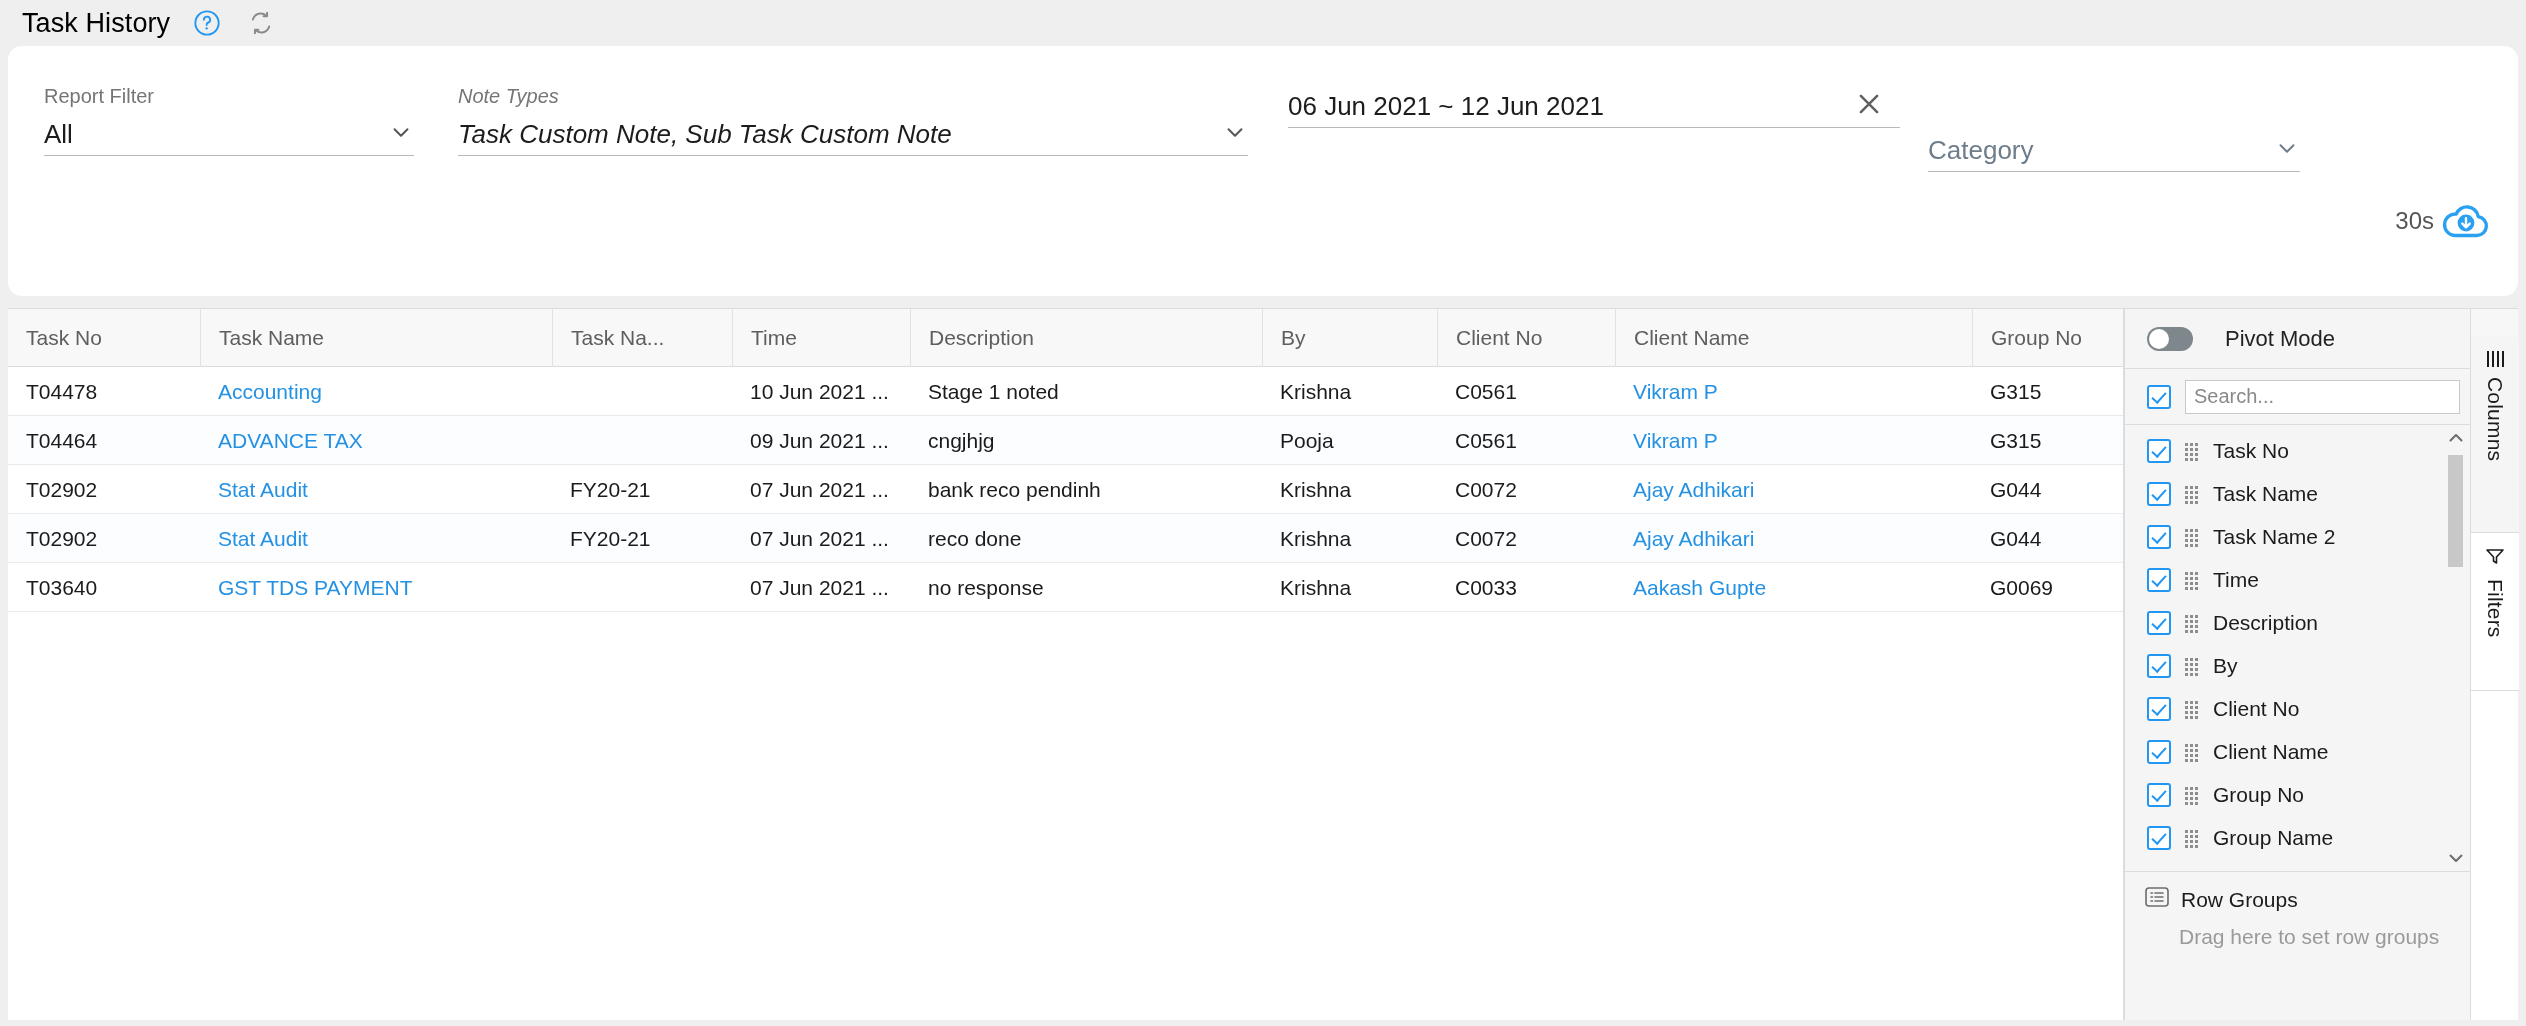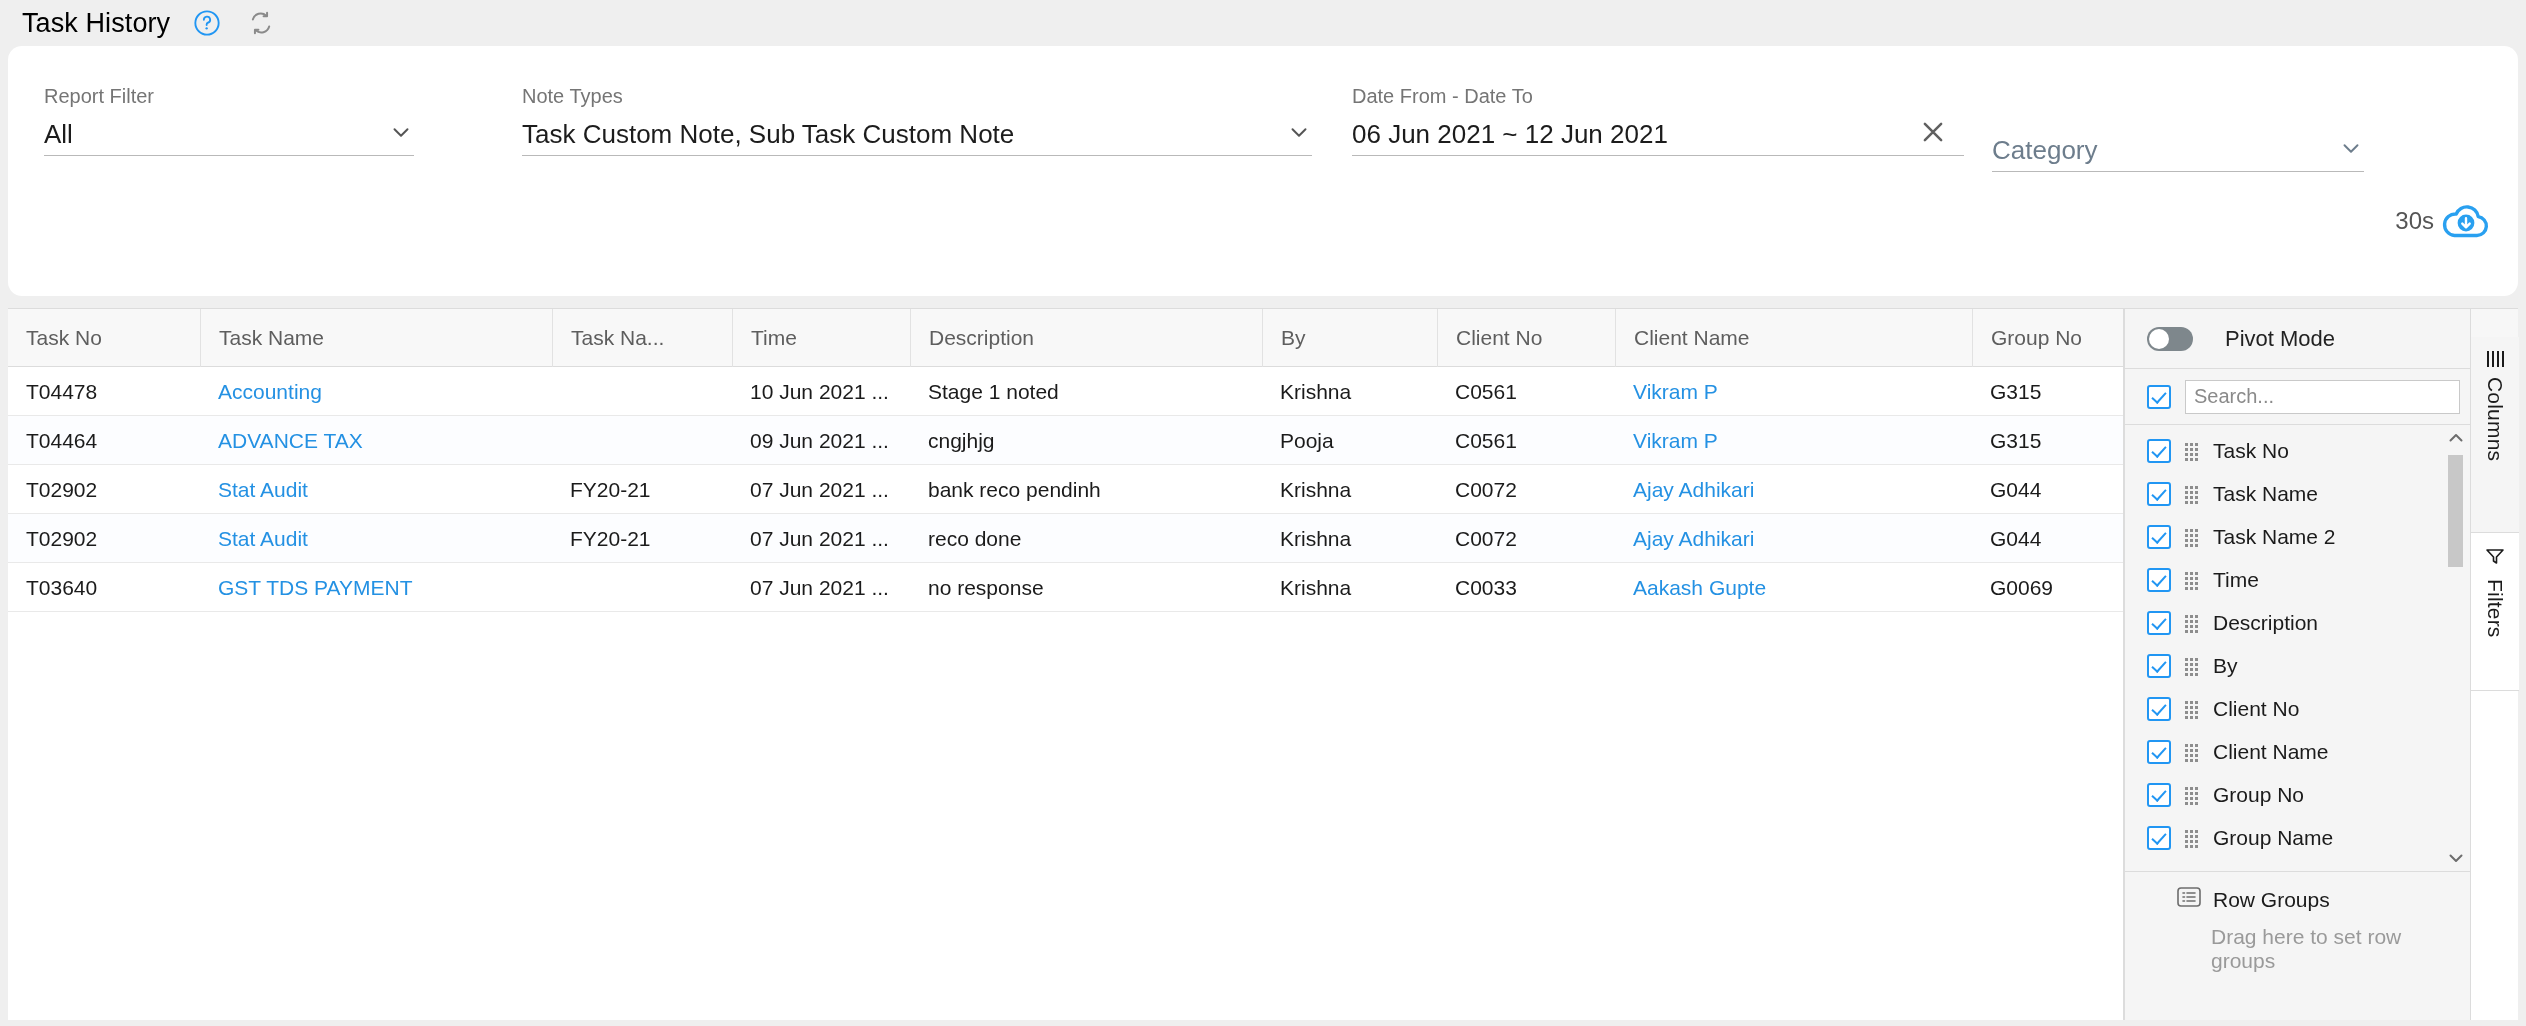--- a/index.html
+++ b/index.html
@@ -75,21 +75,21 @@
     flex: 0 0 auto;
     cursor: pointer;
   }
   .clear-x {
     margin: 0 16px 0 10px;
     cursor: pointer;
     flex: 0 0 auto;
   }
 
   #f-report   { margin-left: 36px; width: 370px; }
-  #f-notetype { margin-left: 108px; width: 790px; }
+  #f-notetype { margin-left: 44px; width: 790px; font-style: italic; }
   #f-date     { margin-left: 40px; width: 612px; }
   #f-category { margin-left: 28px; width: 372px; }
   #f-category .flabel { height: 24px; }
   #f-category .fvaluewrap { margin-top: 20px; }
 
   .dl-row {
     position: absolute;
     right: 28px; bottom: 56px;
     display: flex; align-items: center; gap: 8px;
   }
@@ -249,21 +249,20 @@
   .tp-scroll .arrow-dn { bottom: 4px; }
   .tp-scroll .thumb {
     position: absolute; left: 1px; top: 26px;
     width: 15px; height: 112px; background: #c8c8c8; cursor: pointer;
   }
 
   .tp-rowgroups {
     flex: 0 0 auto;
     height: 148px;
     padding: 14px 0 0 20px;
-    margin-left: 32px;
   }
   .rg-head { display: flex; align-items: center; gap: 12px; }
   .rg-head span { font-size: 21px; color: #1b1b1b; }
   .rg-hint { font-size: 21px; color: #9a9a9a; margin: 12px 0 0 34px; }
 
   
   .tabstrip {
     flex: 0 0 auto;
     width: 48px;
     background: #f7f7f7;
@@ -338,21 +337,20 @@
         <div class="fvalue">Task Custom Note, Sub Task Custom Note</div>
         <span class="chev">
           <svg width="26" height="26" viewBox="0 0 24 24" fill="none">
               <path d="M6 9.5l6 6 6-6" stroke="#555" stroke-width="1.8" stroke-linecap="round" stroke-linejoin="round"></path>
             </svg>
         </span>
       </div>
     </div>
 
     <div class="field" id="f-date">
-      <div class="flabel">Date From - Date To</div>
       <div class="fvaluewrap">
         <div class="fvalue">06 Jun 2021 ~ 12 Jun 2021</div>
         <span class="clear-x">
           <svg width="30" height="30" viewBox="0 0 24 24" fill="none">
               <path d="M5.5 5.5l13 13M18.5 5.5l-13 13" stroke="#606060" stroke-width="2" stroke-linecap="round"></path>
             </svg>
         </span>
       </div>
     </div>
 

